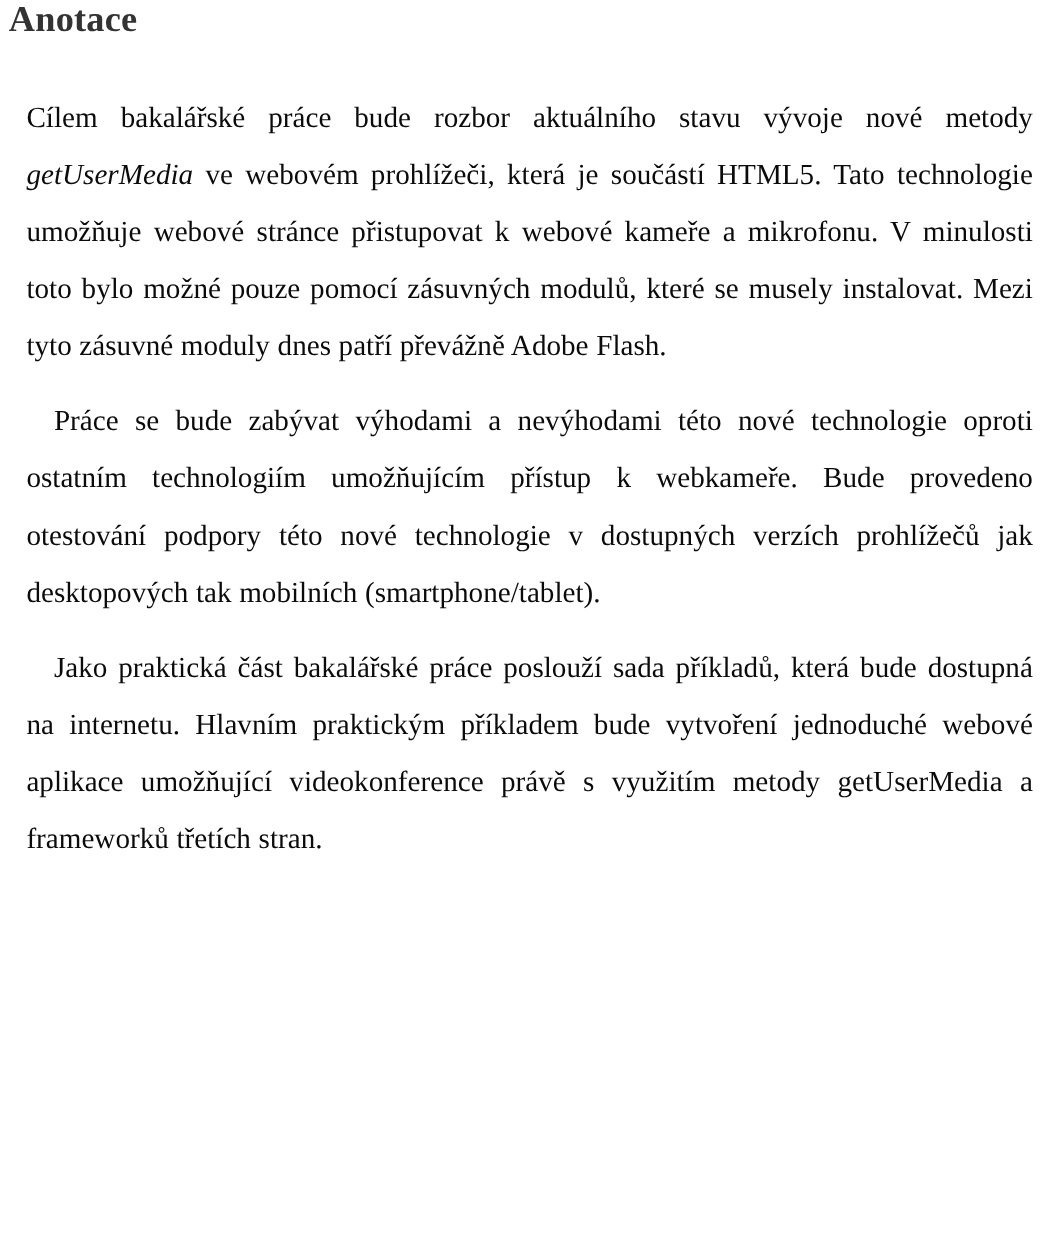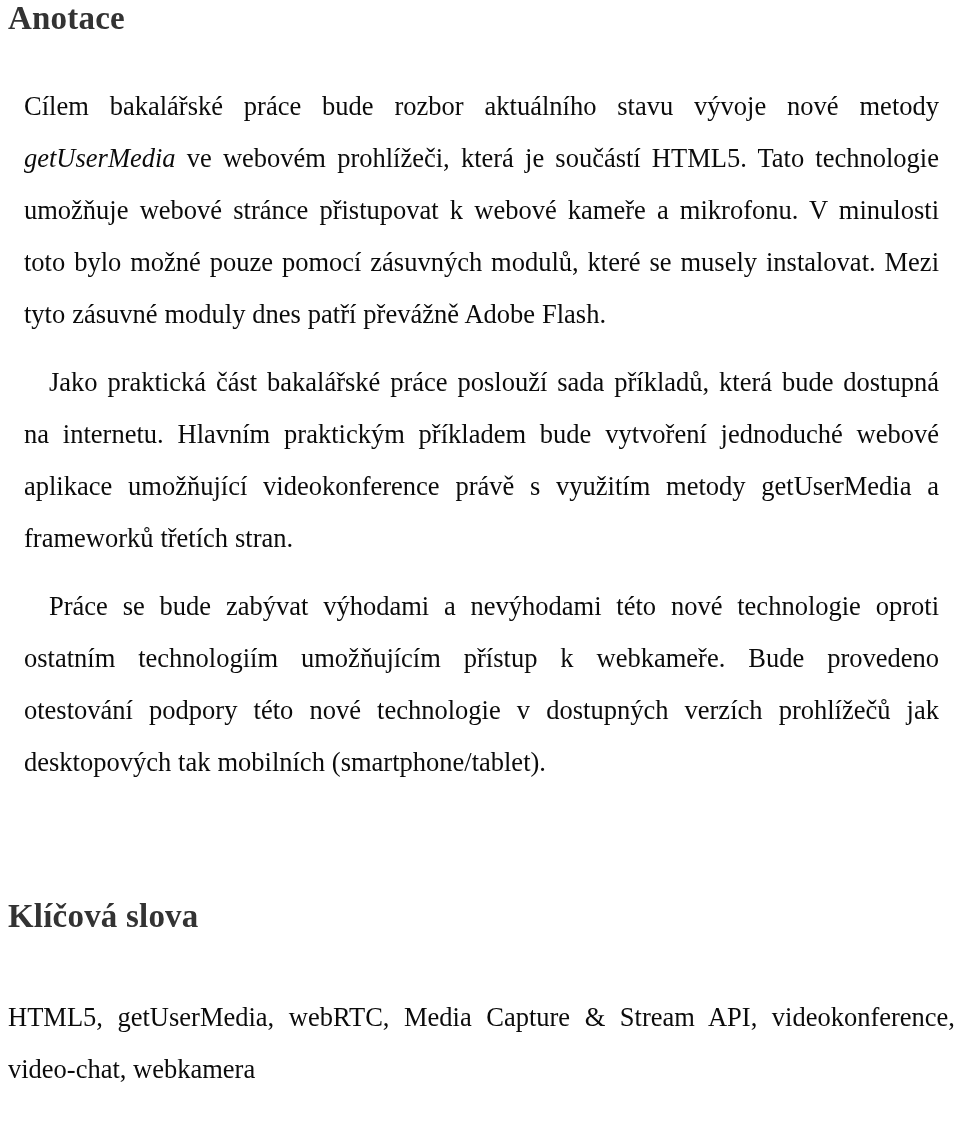--- a/index.html
+++ b/index.html
@@ -77,30 +77,23 @@
 
 <div class="page">
 
   <section>
     <h1 class="section-heading" id="heading-anotace">Anotace</h1>
 
     <div class="abstract-block">
 
       <p class="body-par"><span>Cílem bakalářské práce bude rozbor aktuálního stavu vývoje nové metody </span><span class="mono-emph">getUserMedia</span><span> ve webovém prohlížeči, která je součástí HTML5. Tato technologie umožňuje webové stránce přistupovat k webové kameře a mikrofonu. V minulosti toto bylo možné pouze pomocí zásuvných modulů, které se musely instalovat. Mezi tyto zásuvné moduly dnes patří převážně Adobe Flash.</span></p>
 
+      <p class="body-par indented"><span>Práce se bude zabývat výhodami a nevýhodami této nové technologie oproti ostatním technologiím umožňujícím přístup k webkameře. Bude provedeno otestování podpory této nové technologie v dostupných verzích prohlížečů jak desktopových tak mobilních (smartphone/tablet).</span></p>
+
       <p class="body-par indented"><span>Jako praktická část bakalářské práce poslouží sada příkladů, která bude dostupná na internetu. Hlavním praktickým příkladem bude vytvoření jednoduché webové aplikace umožňující videokonference právě s využitím metody getUserMedia a frameworků třetích stran.</span></p>
-
-      <p class="body-par indented"><span>Práce se bude zabývat výhodami a nevýhodami této nové technologie oproti ostatním technologiím umožňujícím přístup k webkameře. Bude provedeno otestování podpory této nové technologie v dostupných verzích prohlížečů jak desktopových tak mobilních (smartphone/tablet).</span></p>
 
     </div>
   </section>
 
   <div class="spacer-large"></div>
 
-  <section>
-    <h1 class="section-heading" id="heading-klicova">Klíčová slova</h1>
-
-    <div class="keywords-block">
-      <p class="keywords-par"><span>HTML5, getUserMedia, webRTC, Media Capture &amp; Stream API, videokonference, video-chat, webkamera</span></p>
-    </div>
-  </section>
 
 </div>
 
 </body></html>

